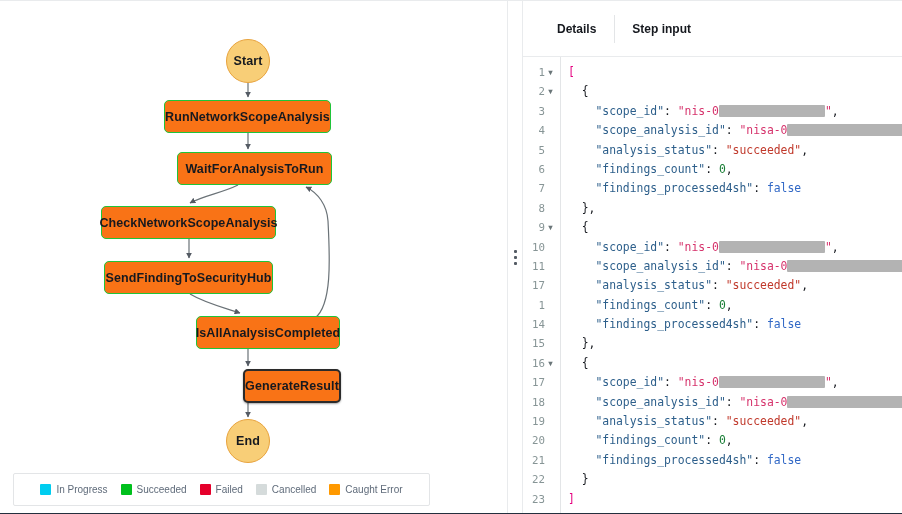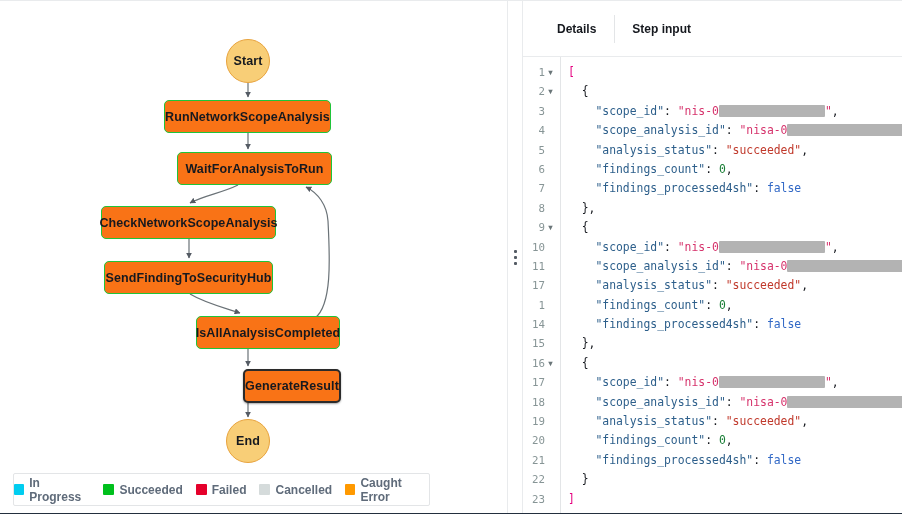--- a/index.html
+++ b/index.html
@@ -61,21 +61,21 @@
     width: 417px; height: 33px;
     background: #ffffff;
     border: 1px solid #e3e5e7;
     border-radius: 2px;
     display: flex; align-items: center; justify-content: center;
     gap: 13px;
     z-index: 5;
   }
   .legend-item { display: flex; align-items: center; gap: 5px; }
   .legend-swatch { width: 11px; height: 11px; border-radius: 1px; display: inline-block; }
-  .legend-label { font-size: 12px; color: #5f6b7a; font-weight: 700; }
+  .legend-label { font-size: 10px; color: #5f6b7a; font-weight: 400; }
 
   
   #splitter {
     position: absolute;
     left: 508px; top: 0;
     width: 14px; height: 512px;
     background: #ffffff;
     display: flex; align-items: center; justify-content: center;
     cursor: col-resize;
     z-index: 8;

